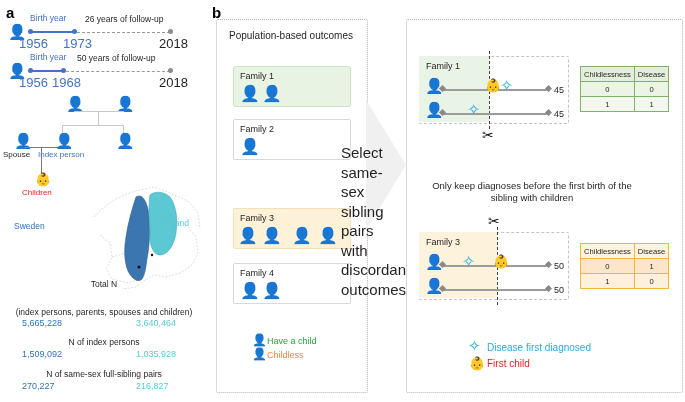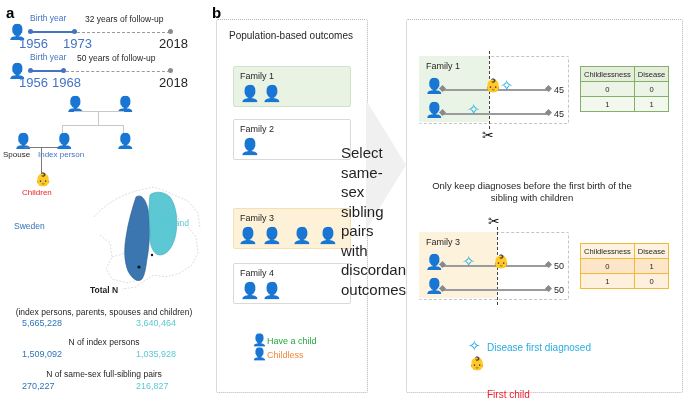--- a/index.html
+++ b/index.html
@@ -83,38 +83,38 @@
   table.res.tan td,table.res.tan th{border-color:#f0b93b;}
   table.res.tan th{background:#fdf3de;}
   table.res.tan td{background:#fce6c7;}
   table.res.tan tr.r2 td{background:#fdf0dd;}
 
   .mid-text{position:absolute;font-size:9.5px;color:#231f20;text-align:center;line-height:1.25;}
   .scissor{position:absolute;font-size:14px;line-height:1;color:#111;}
 
   .leg-b{position:absolute;font-size:10px;}
   .leg-blue{color:#29abe2;}
-  .leg-red{color:#ed1c24;margin-top:31px;}
+  .leg-red{color:#ed1c24;}
 </style>
 </head>
 <body>
 
 <div id="panel-a" class="abs">
 
   <div class="abs panel-letter" style="left:6px;top:4px;">a</div>
 
   <div>
     <div class="tl-icon" style="left:8px;top:24px;">👤</div>
     <div class="tl-label" style="left:30px;top:13px;">Birth year</div>
     <div class="tl-solid" style="left:30px;top:31px;width:45px;"></div>
     <div class="tl-dot" style="left:28px;top:29px;"></div>
     <div class="tl-dot" style="left:72px;top:29px;"></div>
     <div class="tl-dash" style="left:77px;top:32px;width:93px;"></div>
     <div class="tl-dot grey" style="left:168px;top:29px;"></div>
-    <div class="tl-follow" style="left:85px;top:14px;">32 years of follow-up</div>
+    <div class="tl-follow" style="left:85px;top:14px;">26 years of follow-up</div>
     <div class="tl-year" style="left:19px;top:36px;">1956</div>
     <div class="tl-year" style="left:63px;top:36px;">1973</div>
     <div class="tl-year dark" style="left:159px;top:36px;">2018</div>
   </div>
 
   <div>
     <div class="tl-icon" style="left:8px;top:63px;">👤</div>
     <div class="tl-label" style="left:30px;top:52px;">Birth year</div>
     <div class="tl-solid" style="left:30px;top:70px;width:34px;"></div>
     <div class="tl-dot" style="left:28px;top:68px;"></div>
@@ -163,21 +163,21 @@
       <path d="M44 14 C40 26, 36 40, 34 54 C32 66, 32 78, 36 88 C40 96, 46 100, 50 96 C54 90, 54 80, 56 70 C58 56, 58 40, 56 26 C54 18, 50 10, 44 14 Z" fill="#3b76b0" stroke="#2b5a88" stroke-width="0.6"></path>
       <path d="M58 12 C62 8, 72 8, 78 14 C84 22, 86 36, 84 50 C82 62, 76 72, 68 72 C62 72, 58 64, 58 54 C58 40, 56 24, 58 12 Z" fill="#5bc8d4" stroke="#3fa9b5" stroke-width="0.6"></path>
       <circle cx="47" cy="84" r="1.6" fill="#111"></circle>
       <circle cx="60" cy="72" r="1.2" fill="#111"></circle>
     </svg>
   </div>
   <div class="map-lbl" style="left:14px;top:221px;color:#2e75b6;">Sweden</div>
   <div class="map-lbl" style="left:161px;top:218px;color:#5bc8d4;">Finland</div>
 
   <div>
-    <div class="stat-title" style="top:285px;font-weight:bold;"><span>Total N</span></div>
+    <div class="stat-title" style="top:279px;"><span>Total N</span></div>
     <div class="stat-title" style="top:307px;">(index persons, parents, spouses and children)</div>
     <div class="stat-se" style="left:22px;top:318px;">5,665,228</div>
     <div class="stat-fi" style="left:136px;top:318px;">3,640,464</div>
   </div>
 
   <div>
     <div class="stat-title" style="top:337px;">N of index persons</div>
     <div class="stat-se" style="left:22px;top:349px;">1,509,092</div>
     <div class="stat-fi" style="left:136px;top:349px;">1,035,928</div>
   </div>

